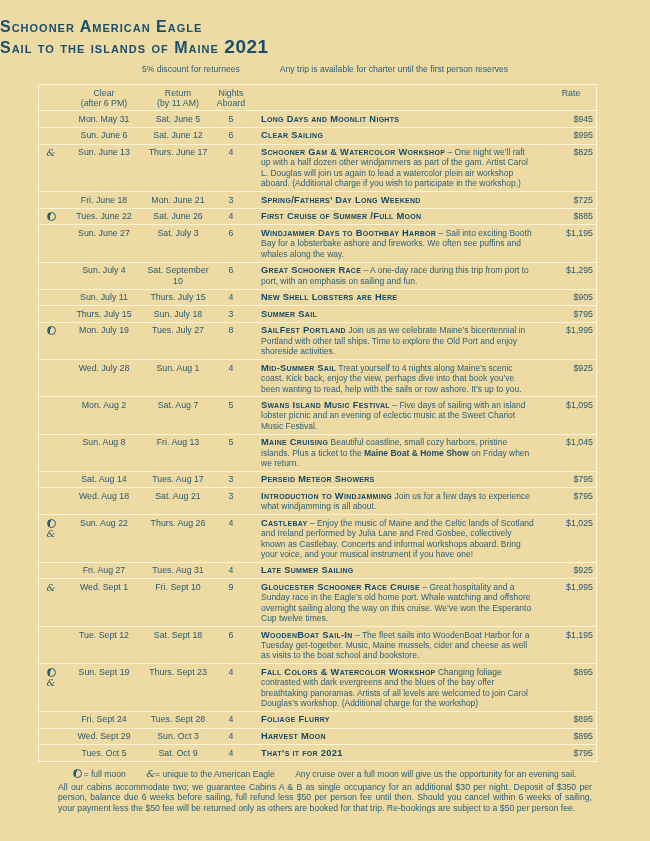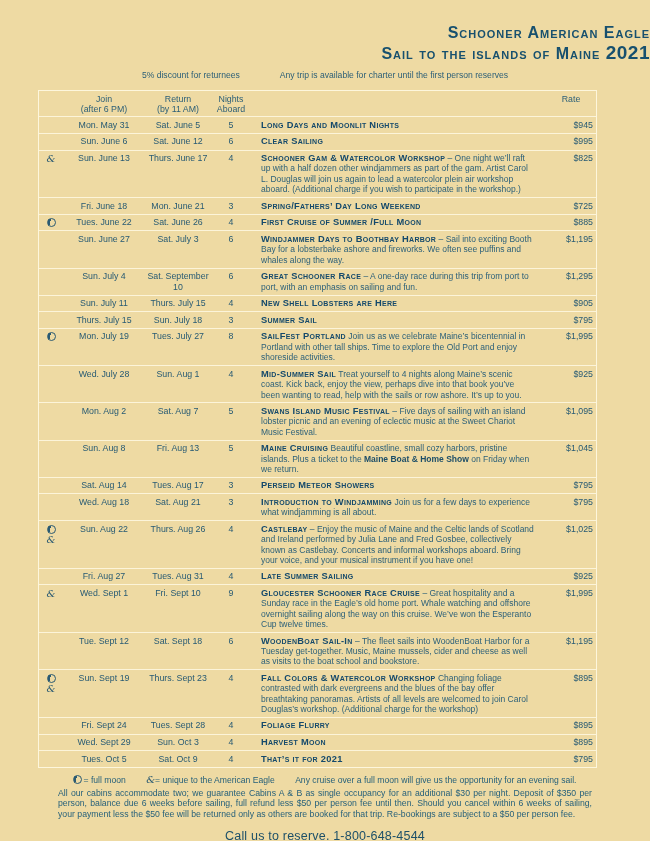--- a/index.html
+++ b/index.html
@@ -1,20 +1,20 @@
 <!DOCTYPE html>
 <html><head>
 <meta charset="utf-8">
 <style>
   html,body{margin:0;padding:0;}
   body{width:650px;height:841px;background:#eedaa3;font-family:"Liberation Sans",sans-serif;}
   .page{position:relative;width:650px;height:841px;overflow:hidden;color:#1d4e68;}
 
   
-  .masthead{padding-top:24px;text-align:right;}
+  .masthead{padding-top:18px;text-align:left;}
   .title-line{font-variant:small-caps;font-weight:bold;color:#17506e;letter-spacing:1px;line-height:1.12;}
   .title-1{font-size:16px;}
   .title-2{font-size:16px;}
   .title-year{font-variant:normal;font-size:19px;letter-spacing:0.5px;}
   .notes{margin-top:7px;display:flex;justify-content:center;gap:40px;font-size:8.6px;color:#2c5f77;}
 
   
   .sched{margin:10px auto 0 38px;width:557px;border:1px solid rgba(255,250,230,0.85);font-size:8.8px;}
   .grid-row{display:grid;grid-template-columns:24px 82px 66px 40px 1fr 50px;align-items:start;}
   .thead{padding:3px 0 2px 0;color:#2c5f77;}
@@ -55,21 +55,21 @@
     <div class="notes">
       <span>5% discount for returnees</span>
       <span>Any trip is available for charter until the first person reserves</span>
     </div>
   </div>
 
   <div class="sched">
     <div class="grid-row thead">
       <div class="hc"></div>
       <div class="hc">
-        <div>Join</div>
+        <div>Clear</div>
         <div>(after 6 PM)</div>
       </div>
       <div class="hc">
         <div>Return</div>
         <div>(by 11 AM)</div>
       </div>
       <div class="hc">
         <div>Nights</div>
         <div>Aboard</div>
       </div>
@@ -283,15 +283,14 @@
       <span class="moon-icon"></span><span>= full moon</span>
     </span>
     <span class="seg">
       <span class="amp-icon">&amp;</span><span>= unique to the American Eagle</span>
     </span>
     <span class="seg">Any cruise over a full moon will give us the opportunity for an evening sail.</span>
   </div>
 
   <div class="terms">All our cabins accommodate two; we guarantee Cabins A &amp; B as single occupancy for an additional $30 per night.  Deposit of $350 per person, balance due 6 weeks before sailing, full refund less $50 per person fee until then.  Should you cancel within 6 weeks of sailing, your payment less the $50 fee will be returned only as others are booked for that trip.  Re-bookings are subject to a $50 per person fee.</div>
 
-  <div class="phone">Call us to reserve. 1-800-648-4544</div>
 
 </div>
 
 </body></html>

